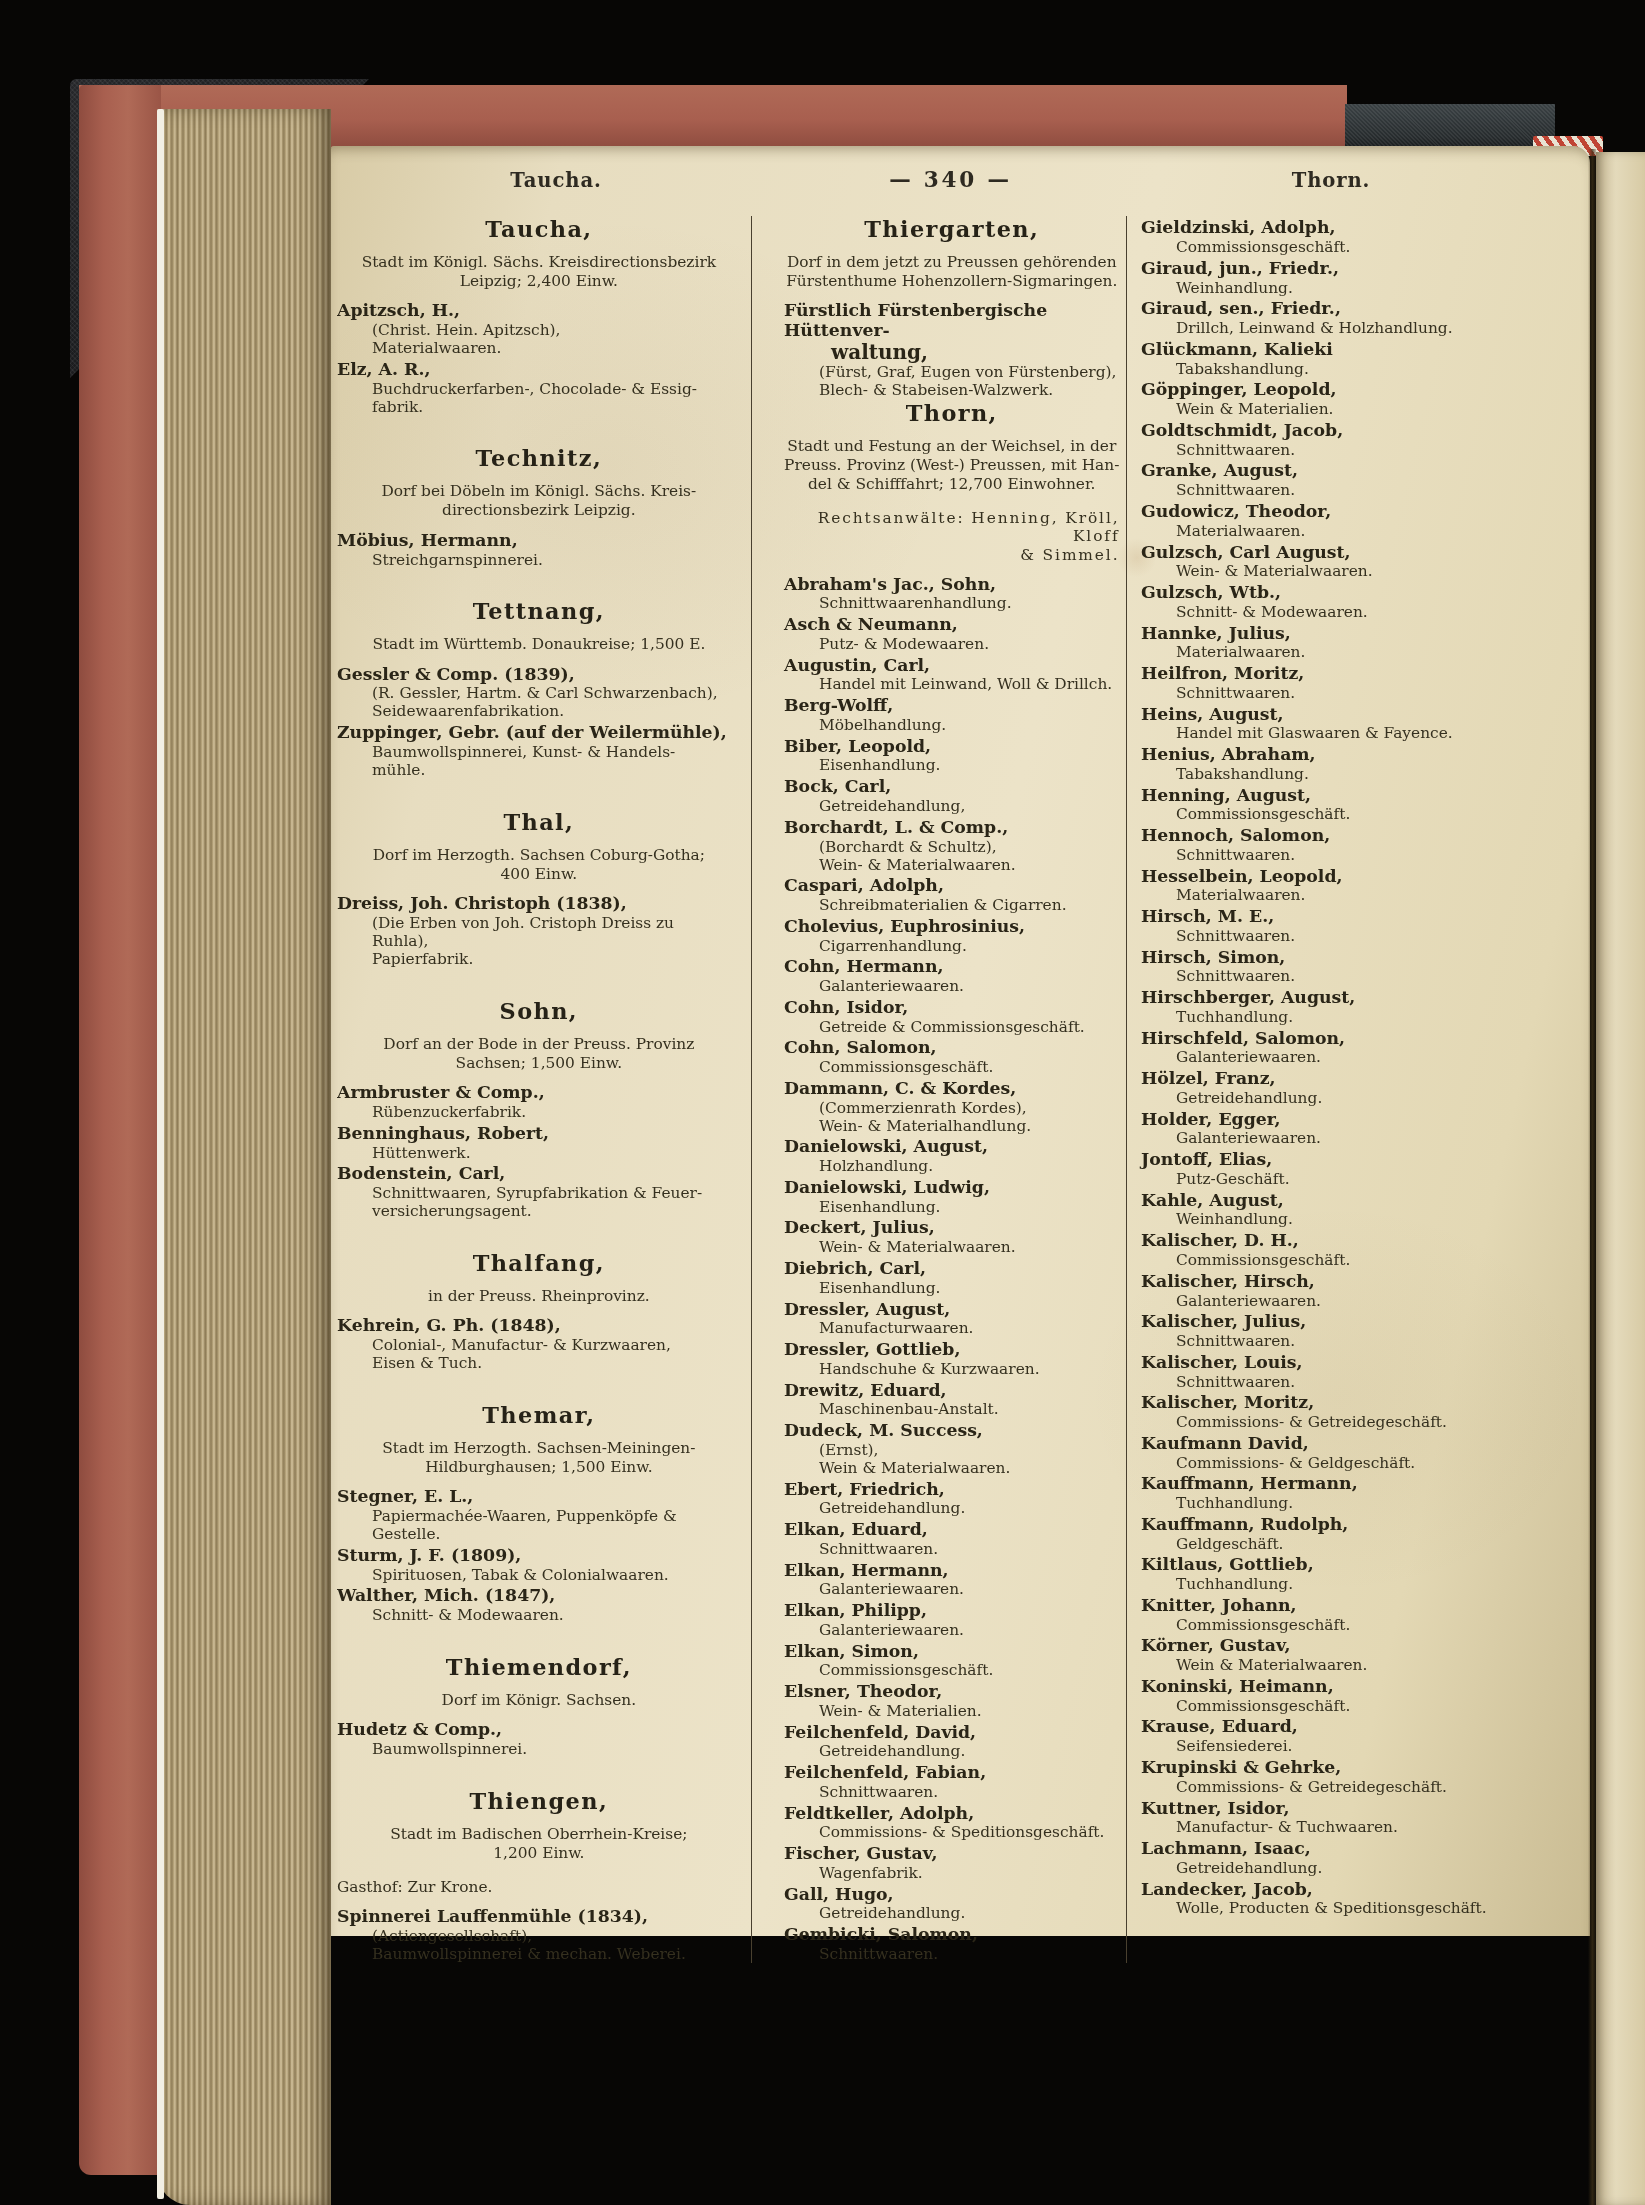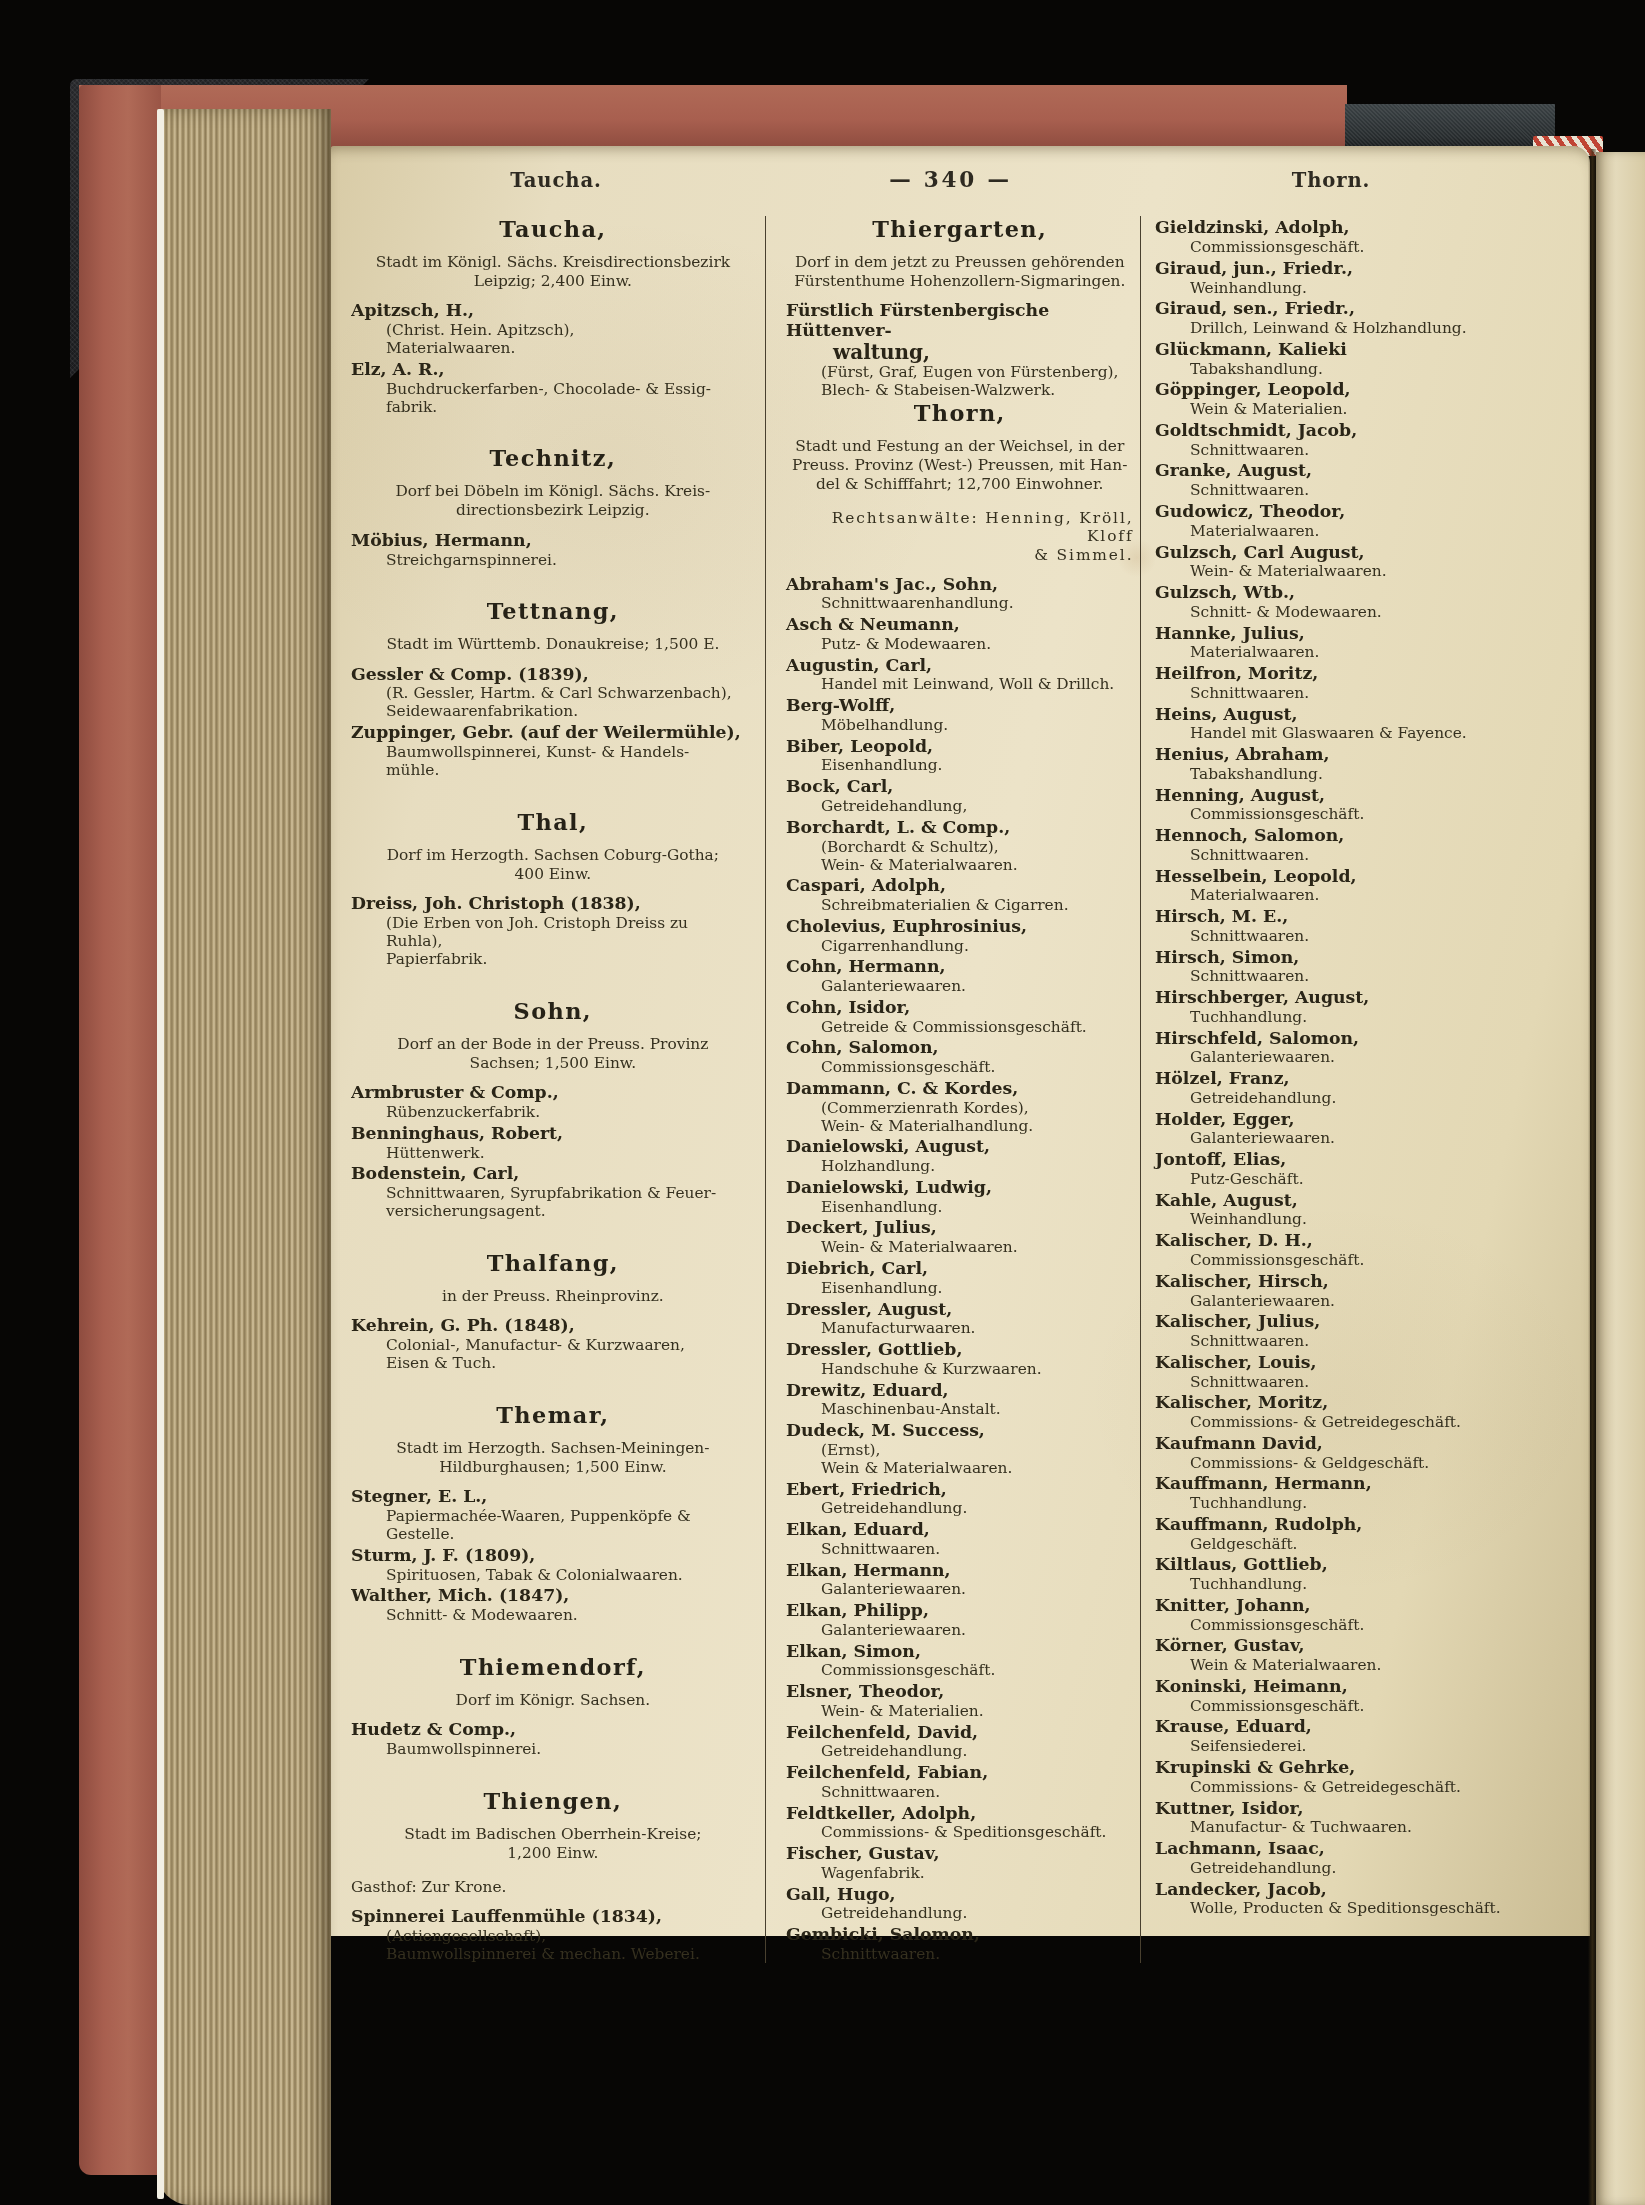--- a/index.html
+++ b/index.html
@@ -53,24 +53,24 @@
       box-shadow:inset 0 8.4px 14px -6.5px rgba(70,55,25,.45);}
 
   .page-header{display:flex;align-items:baseline;margin:20.6px 14px 0 18px;}
   .ph-cell{text-align:center;}
   .ph-left{width:414px;}
   .ph-mid{width:375px;}
   .ph-right{width:386px;}
   .running-head{font-size:19.6px;font-weight:bold;letter-spacing:0.9px;}
   .page-no{font-size:21.5px;font-weight:bold;letter-spacing:2.8px;}
 
-  .cols{display:flex;height:1747px;overflow:hidden;margin:24px 12px 0 20px;}
+  .cols{display:flex;height:1747px;overflow:hidden;margin:24px 12px 0 6px;}
   .col{display:flex;flex-direction:column;box-sizing:border-box;}
   .col:nth-child(1){width:414px;padding-right:10.3px;}
-  .col:nth-child(2){width:375px;border-left:1.9px solid #49402f;padding-left:20px;padding-right:6.5px;}
+  .col:nth-child(2){width:375px;border-left:1.9px solid #49402f;padding-left:32px;padding-right:6.5px;}
   .col:nth-child(3){width:386px;border-left:1.9px solid #49402f;padding-left:14px;padding-right:2.8px;}
 
   .town-wrap{margin-top:auto;margin-bottom:7.5px;}
   .col > .town-wrap:first-child{margin-top:0;}
   .town{font-size:22.4px;font-weight:bold;text-align:center;letter-spacing:1.4px;
         margin-bottom:11.2px;color:#262217;}
   .town-desc{font-size:15.4px;text-align:center;line-height:1.24;color:#35301f;}
 
   .entry{margin-top:2.8px;}
   .entry-name{font-size:17.3px;font-weight:bold;line-height:1.14;color:#2a2517;}

